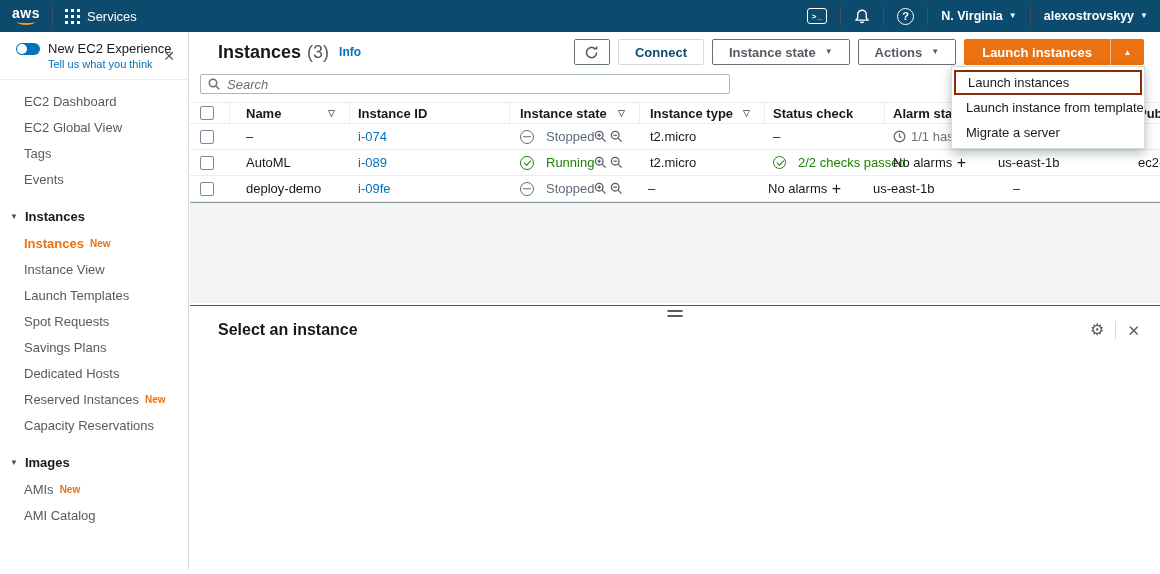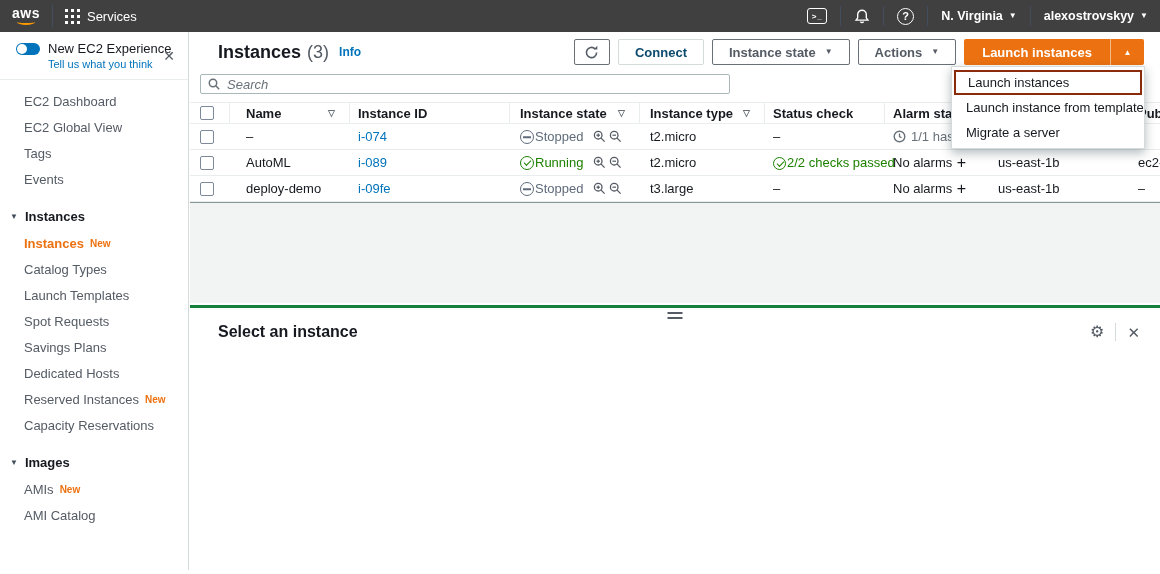--- a/index.html
+++ b/index.html
@@ -1,21 +1,21 @@
 <!DOCTYPE html>
 <html><head>
 <meta charset="utf-8">
 <style>
   *{box-sizing:border-box}
   html,body{margin:0;padding:0}
   body{width:1160px;height:574px;overflow:hidden;position:relative;background:#fff;
        font-family:"Liberation Sans",sans-serif;color:#16191f}
 
   
-  .topbar{position:absolute;top:0;left:0;right:0;height:32px;background:#404040;
+  .topbar{position:absolute;top:0;left:0;right:0;height:32px;background:#0c4a6e;
           display:flex;align-items:center;color:#fff;font-size:13px;z-index:60}
   .aws-logo{margin-left:12px;display:flex;flex-direction:column;align-items:center;cursor:pointer}
   .aws-logo .txt{font-weight:700;font-size:14px;line-height:11px;letter-spacing:.5px}
   .aws-smile{width:18px;height:6px;border-bottom:2px solid #ff9900;border-radius:0 0 60% 60%}
   .tb-sep{width:1px;height:22px;background:#414d5c;margin:0 12px}
   .tb-item{display:flex;align-items:center;gap:7px;cursor:pointer}
   .tb-search{width:388px;height:22px;border:1px solid #879596;border-radius:2px;margin-left:16px;
              display:flex;align-items:center;gap:8px;padding:0 9px;cursor:text}
   .tb-search .ph{flex:1;font-style:italic;color:#95a0a8}
   .tb-search .sc{color:#95a0a8}
@@ -84,21 +84,21 @@
   .c-state{width:130px;padding-left:10px}
   .c-type{width:125px;padding-left:10px}
   .c-status{width:120px}
   .c-alarm{width:105px}
   .c-az{width:140px}
   .c-dns{width:200px}
   .sp{flex:1}
   .sort{color:#687078;font-size:9px;margin-right:6px}
   .cb{width:14px;height:14px;border:1px solid #7d8998;border-radius:2px;background:#fff;cursor:pointer}
   .link{color:#0073bb;cursor:pointer}
-  .state{display:flex;align-items:flex-end;gap:1px}
+  .state{display:flex;align-items:center;gap:12px}
   .st-stopped{color:#5f6b7a}
   .st-running{color:#1d8102}
   .ic-circ{width:14px;height:14px;border:1.5px solid currentColor;border-radius:50%;
            position:relative;display:inline-block;flex:0 0 auto}
   .ic-minusline::after{content:"";position:absolute;left:2px;right:2px;top:50%;height:1.5px;
            background:currentColor;transform:translateY(-50%)}
   .ic-check::after{content:"";position:absolute;left:2.5px;top:3px;width:6px;height:3px;
            border-left:1.5px solid currentColor;border-bottom:1.5px solid currentColor;transform:rotate(-45deg)}
   .zoomers{margin-left:auto;margin-right:10px;display:flex;gap:3px;align-items:center}
   .plus{margin-left:auto;margin-right:16px;font-size:16px;line-height:1;cursor:pointer}
@@ -109,21 +109,21 @@
 
   
   .dropdown{position:absolute;left:761px;top:34px;width:194px;background:#fff;
             border:1px solid #d5dbdb;box-shadow:0 4px 10px rgba(0,28,36,.3);
             padding:3px 0;z-index:50}
   .dd-item{font-size:13px;color:#16191f;padding:5px 14px;cursor:pointer;white-space:nowrap}
   .dd-hl{border:2px solid #8b2b0b;margin:0 2px}
   .dd-hl .dd-item{padding:3px 12px}
 
   
-  .panel{position:absolute;left:0;right:0;top:273px;bottom:0;background:#fff;border-top:3px solid #15803d}
+  .panel{position:absolute;left:0;right:0;top:273px;bottom:0;background:#fff;border-top:1px solid #15803d}
   .handle{position:absolute;top:4px;left:50%;transform:translateX(-50%);width:15px;height:7px;
           border-top:2px solid #545b64;border-bottom:2px solid #545b64;cursor:row-resize}
   .panel-head{display:flex;align-items:center;padding:15px 20px 0 28px}
   .panel-title{font-size:16px;font-weight:700}
   .panel-icons{margin-left:auto;display:flex;align-items:center;gap:11px;color:#545b64}
   .p-sep{width:1px;height:18px;background:#d5dbdb}
   .p-ic{font-size:16px;cursor:pointer;line-height:1}
 </style>
 </head>
 <body>
@@ -192,21 +192,21 @@
     <div class="sb-link">EC2 Global View</div>
     <div class="sb-link">Tags</div>
     <div class="sb-link">Events</div>
 
     <div class="sb-section">
       <div class="sb-sec-title">
         <span class="sb-caret">▼</span>
         <span>Instances</span>
       </div>
       <div class="sb-link active-link"><span>Instances</span><span class="badge">New</span></div>
-      <div class="sb-link">Catalog Types</div>
+      <div class="sb-link">Instance View</div>
       <div class="sb-link">Launch Templates</div>
       <div class="sb-link">Spot Requests</div>
       <div class="sb-link">Savings Plans</div>
       <div class="sb-link">Dedicated Hosts</div>
       <div class="sb-link"><span>Reserved Instances</span><span class="badge">New</span></div>
       <div class="sb-link">Capacity Reservations</div>
     </div>
 
     <div class="sb-section">
       <div class="sb-sec-title">
@@ -421,23 +421,20 @@
             <line x1="3.4" y1="5.2" x2="7" y2="5.2" stroke="#545b64" stroke-width="1.2"></line>
             <line x1="5.2" y1="3.4" x2="5.2" y2="7" stroke="#545b64" stroke-width="1.2"></line>
           </svg>
           <svg width="13" height="13" viewBox="0 0 13 13">
             <circle cx="5.2" cy="5.2" r="3.8" fill="none" stroke="#545b64" stroke-width="1.3"></circle>
             <line x1="8.1" y1="8.1" x2="11.6" y2="11.6" stroke="#545b64" stroke-width="1.3"></line>
             <line x1="3.4" y1="5.2" x2="7" y2="5.2" stroke="#545b64" stroke-width="1.2"></line>
           </svg>
         </span>
       </div>
-      <div class="cell c-type">
-          <span>t3.large</span>
-        </div>
       <div class="cell c-status">
           <span>–</span>
         </div>
       <div class="cell c-alarm">
         <span class="clip">No alarms</span>
         <span class="plus">+</span>
       </div>
       <div class="cell c-az">
           <span>us-east-1b</span>
         </div>

